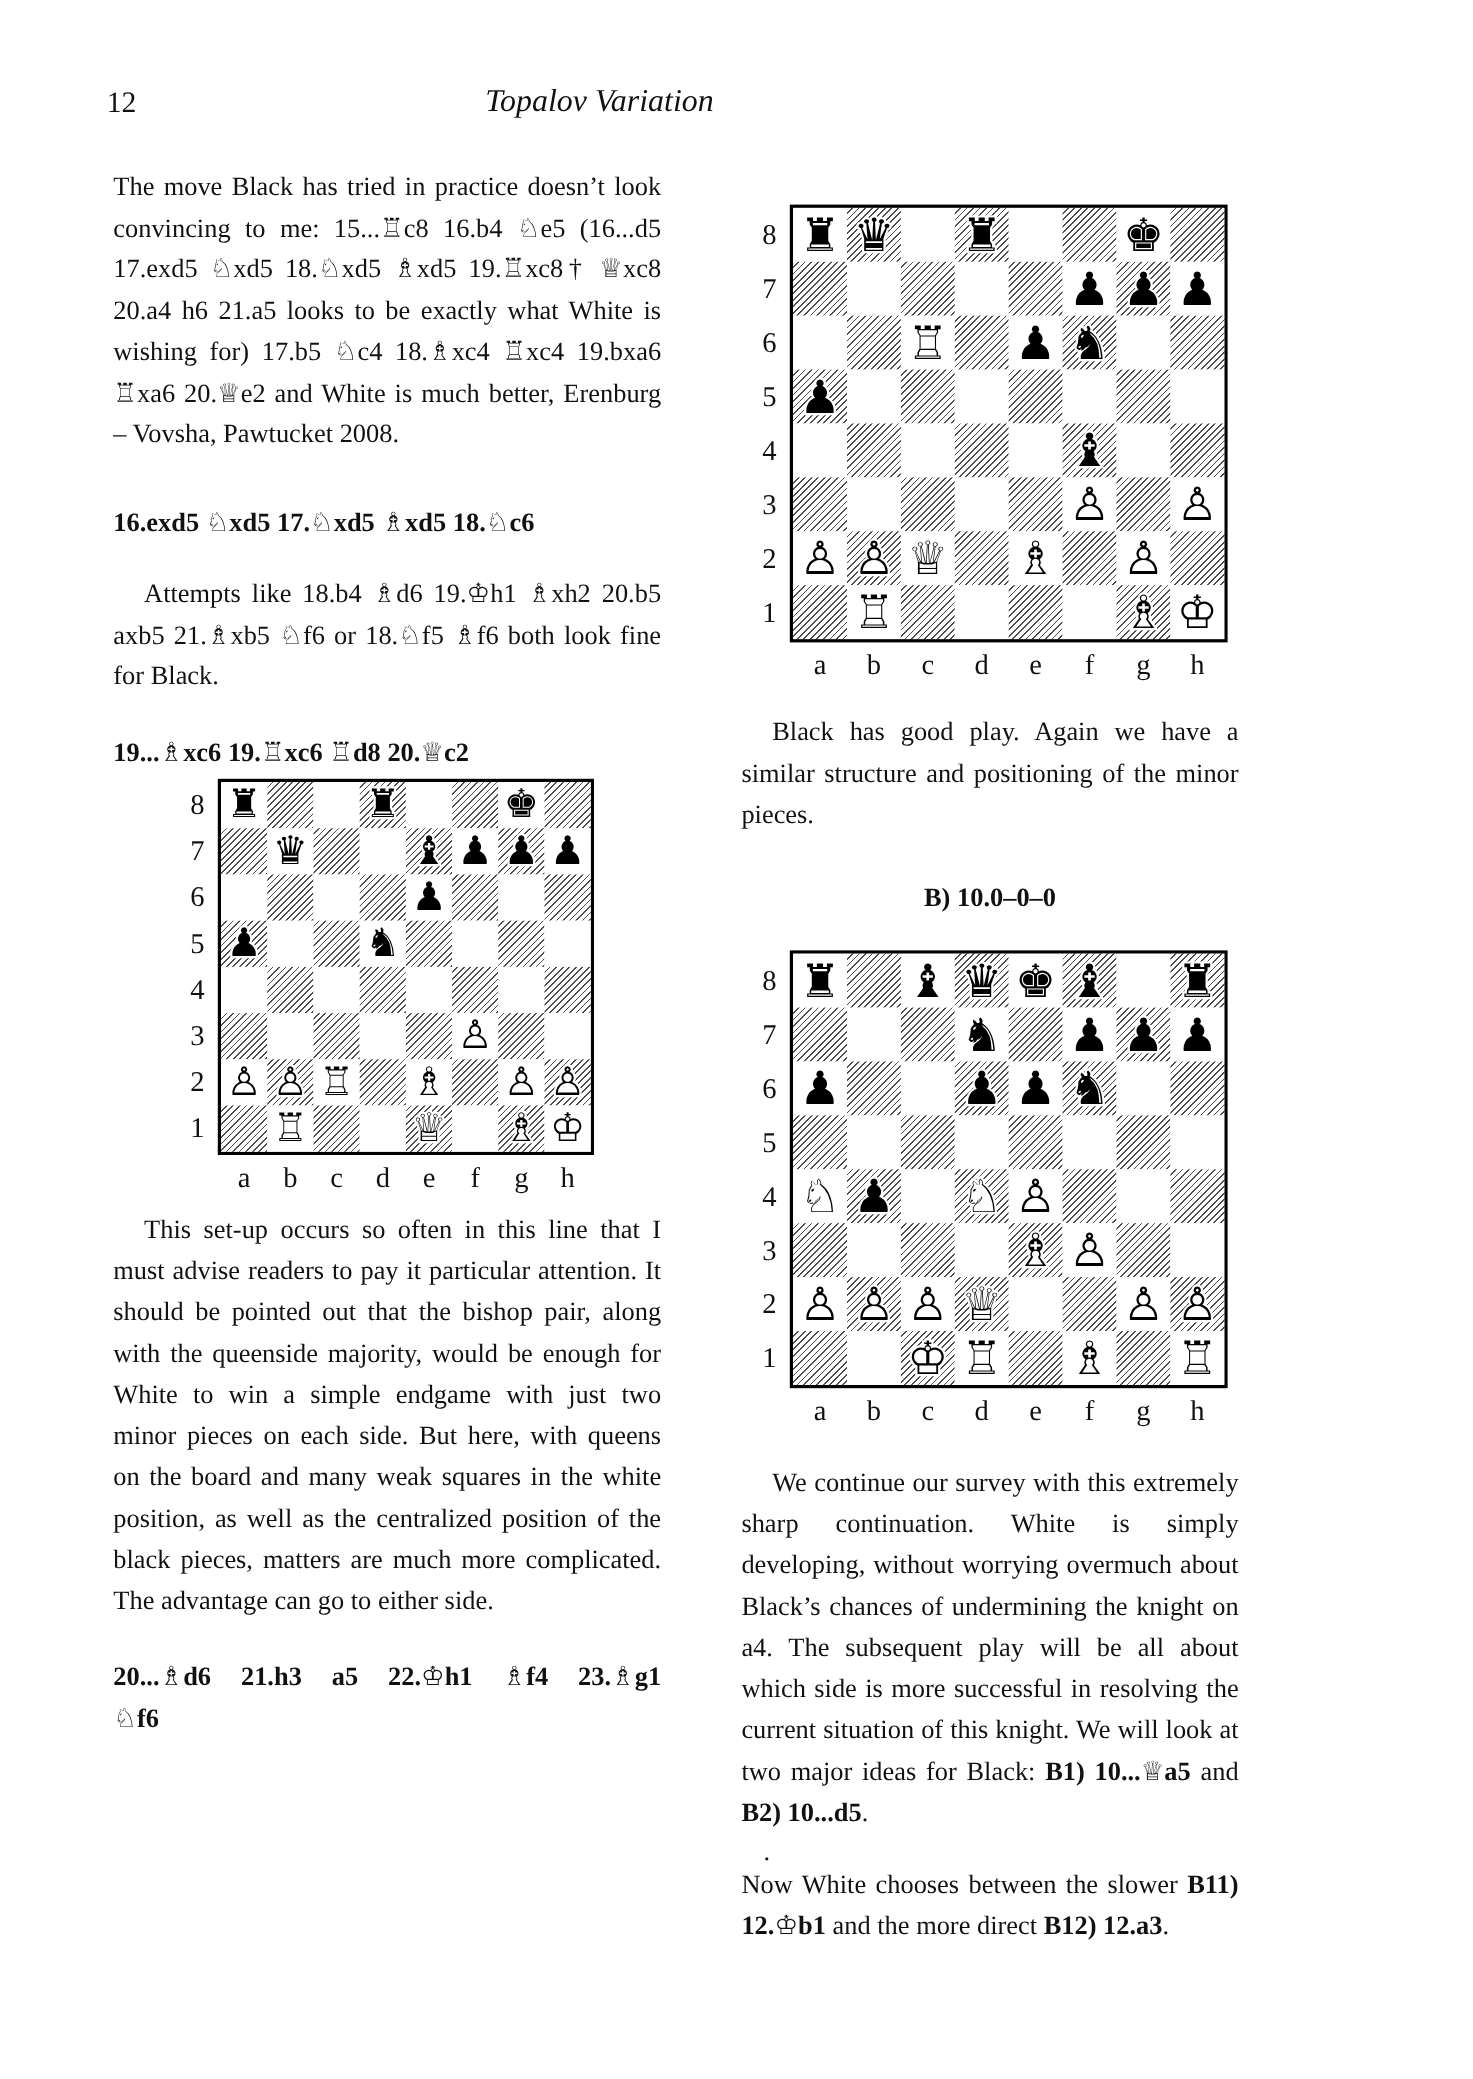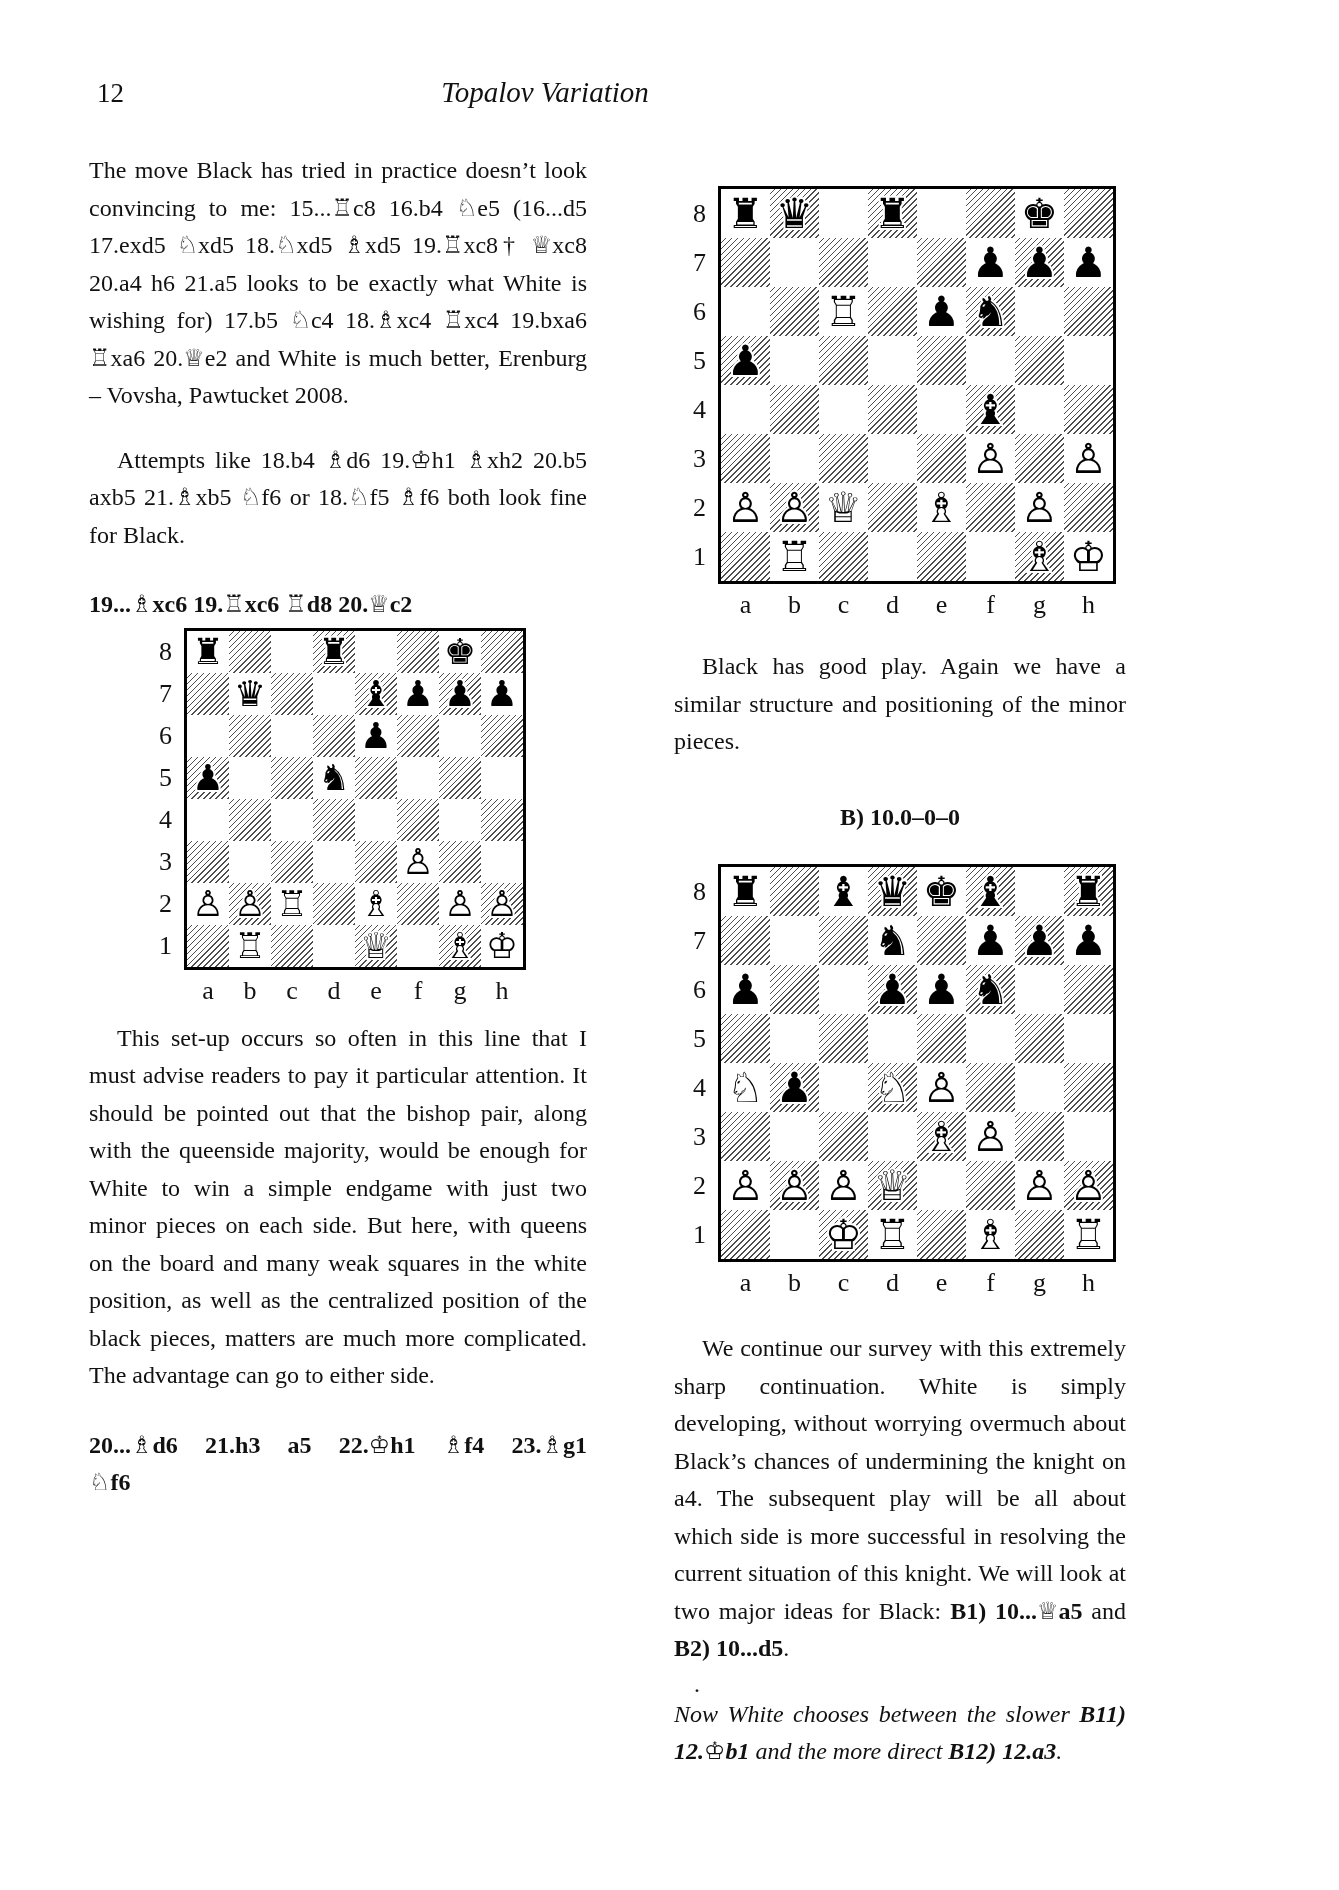--- a/index.html
+++ b/index.html
@@ -1,21 +1,21 @@
 <!DOCTYPE html>
 <html><head>
 <meta charset="utf-8">
 <style>
   html,body{margin:0;padding:0;background:#fff;}
   .page{position:relative;width:1339px;height:1890px;background:#fff;overflow:hidden;
         font-family:"Liberation Serif","DejaVu Sans",serif;color:#111;border-radius:21px;}
   .pagenum{position:absolute;left:97px;top:78px;font-size:27px;}
   .title{position:absolute;left:345px;top:76px;width:400px;text-align:center;font-size:29px;font-style:italic;}
   .col{position:absolute;top:0;}
-  .col-left{left:89px;width:498px;}
+  .col-left{left:103px;width:498px;}
   .col-right{left:674px;width:452px;}
   .body{font-size:24px;line-height:37.5px;text-align:justify;margin:0;text-indent:28px;}
   .noindent{text-indent:0;}
   .heading{font-weight:bold;font-size:24px;line-height:37.5px;margin:0;}
   .spread{text-align:justify;text-align-last:justify;}
   .center{text-align:center;}
   .mt-p1{margin-top:152px;}
   .mt-h1{margin-top:43px;}
   .mt-p2{margin-top:27px;}
   .mt-h2{margin-top:32px;}
@@ -23,21 +23,21 @@
   .mt-d1{margin-top:4px;}
   .mt-p4{margin-top:14px;}
   .mt-h3{margin-top:32px;}
   .mt-d2{margin-top:186px;}
   .mt-p5{margin-top:28px;}
   .mt-h4{margin-top:38px;}
   .mt-d3{margin-top:28px;}
   .mt-p6{margin-top:32px;}
   .mt-h5{margin-top:8px;}
   .stray{margin-top:6px;line-height:20px;text-indent:20px;font-size:24px;}
-  .mt-p7{margin-top:2px;font-style:italic;}
+  .mt-p7{margin-top:2px;}
 
   
   .diagram{width:fit-content;margin-left:auto;margin-right:auto;}
   .drow{display:flex;align-items:flex-start;}
   .ranks{display:flex;flex-direction:column;width:34px;padding-top:3px;}
   .rlab{height:var(--sq);line-height:var(--sq);text-align:right;padding-right:12px;font-size:26px;}
   .board{display:grid;grid-template-columns:repeat(8,var(--sq));grid-auto-rows:var(--sq);
          border:3px solid #000;background:#fff;}
   .sq{position:relative;}
   .sq.light{background:#fff;}
@@ -54,20 +54,21 @@
 </style>
 </head>
 <body>
 
 <div class="page">
   <div class="pagenum">12</div>
   <div class="title">Topalov Variation</div>
 
   <div class="col col-left">
     <p class="body noindent mt-p1">The move Black has tried in practice doesn’t look convincing to me: 15...♖c8 16.b4 ♘e5 (16...d5 17.exd5 ♘xd5 18.♘xd5 ♗xd5 19.♖xc8† ♕xc8 20.a4 h6 21.a5 looks to be exactly what White is wishing for) 17.b5 ♘c4 18.♗xc4 ♖xc4 19.bxa6 ♖xa6 20.♕e2 and White is much better, Erenburg – Vovsha, Pawtucket 2008.</p>
+    <p class="heading mt-h1">16.exd5 ♘xd5 17.♘xd5 ♗xd5 18.♘c6</p>
     <p class="body mt-p2">Attempts like 18.b4 ♗d6 19.♔h1 ♗xh2 20.b5 axb5 21.♗xb5 ♘f6 or 18.♘f5 ♗f6 both look fine for Black.</p>
     <p class="heading mt-h2">19...♗xc6 19.♖xc6 ♖d8 20.♕c2</p>
 
     <div class="diagram mt-d1" style="--sq:42px">
       <div class="drow">
         <div class="ranks">
             <div class="rlab">8</div>
             <div class="rlab">7</div>
             <div class="rlab">6</div>
             <div class="rlab">5</div>

